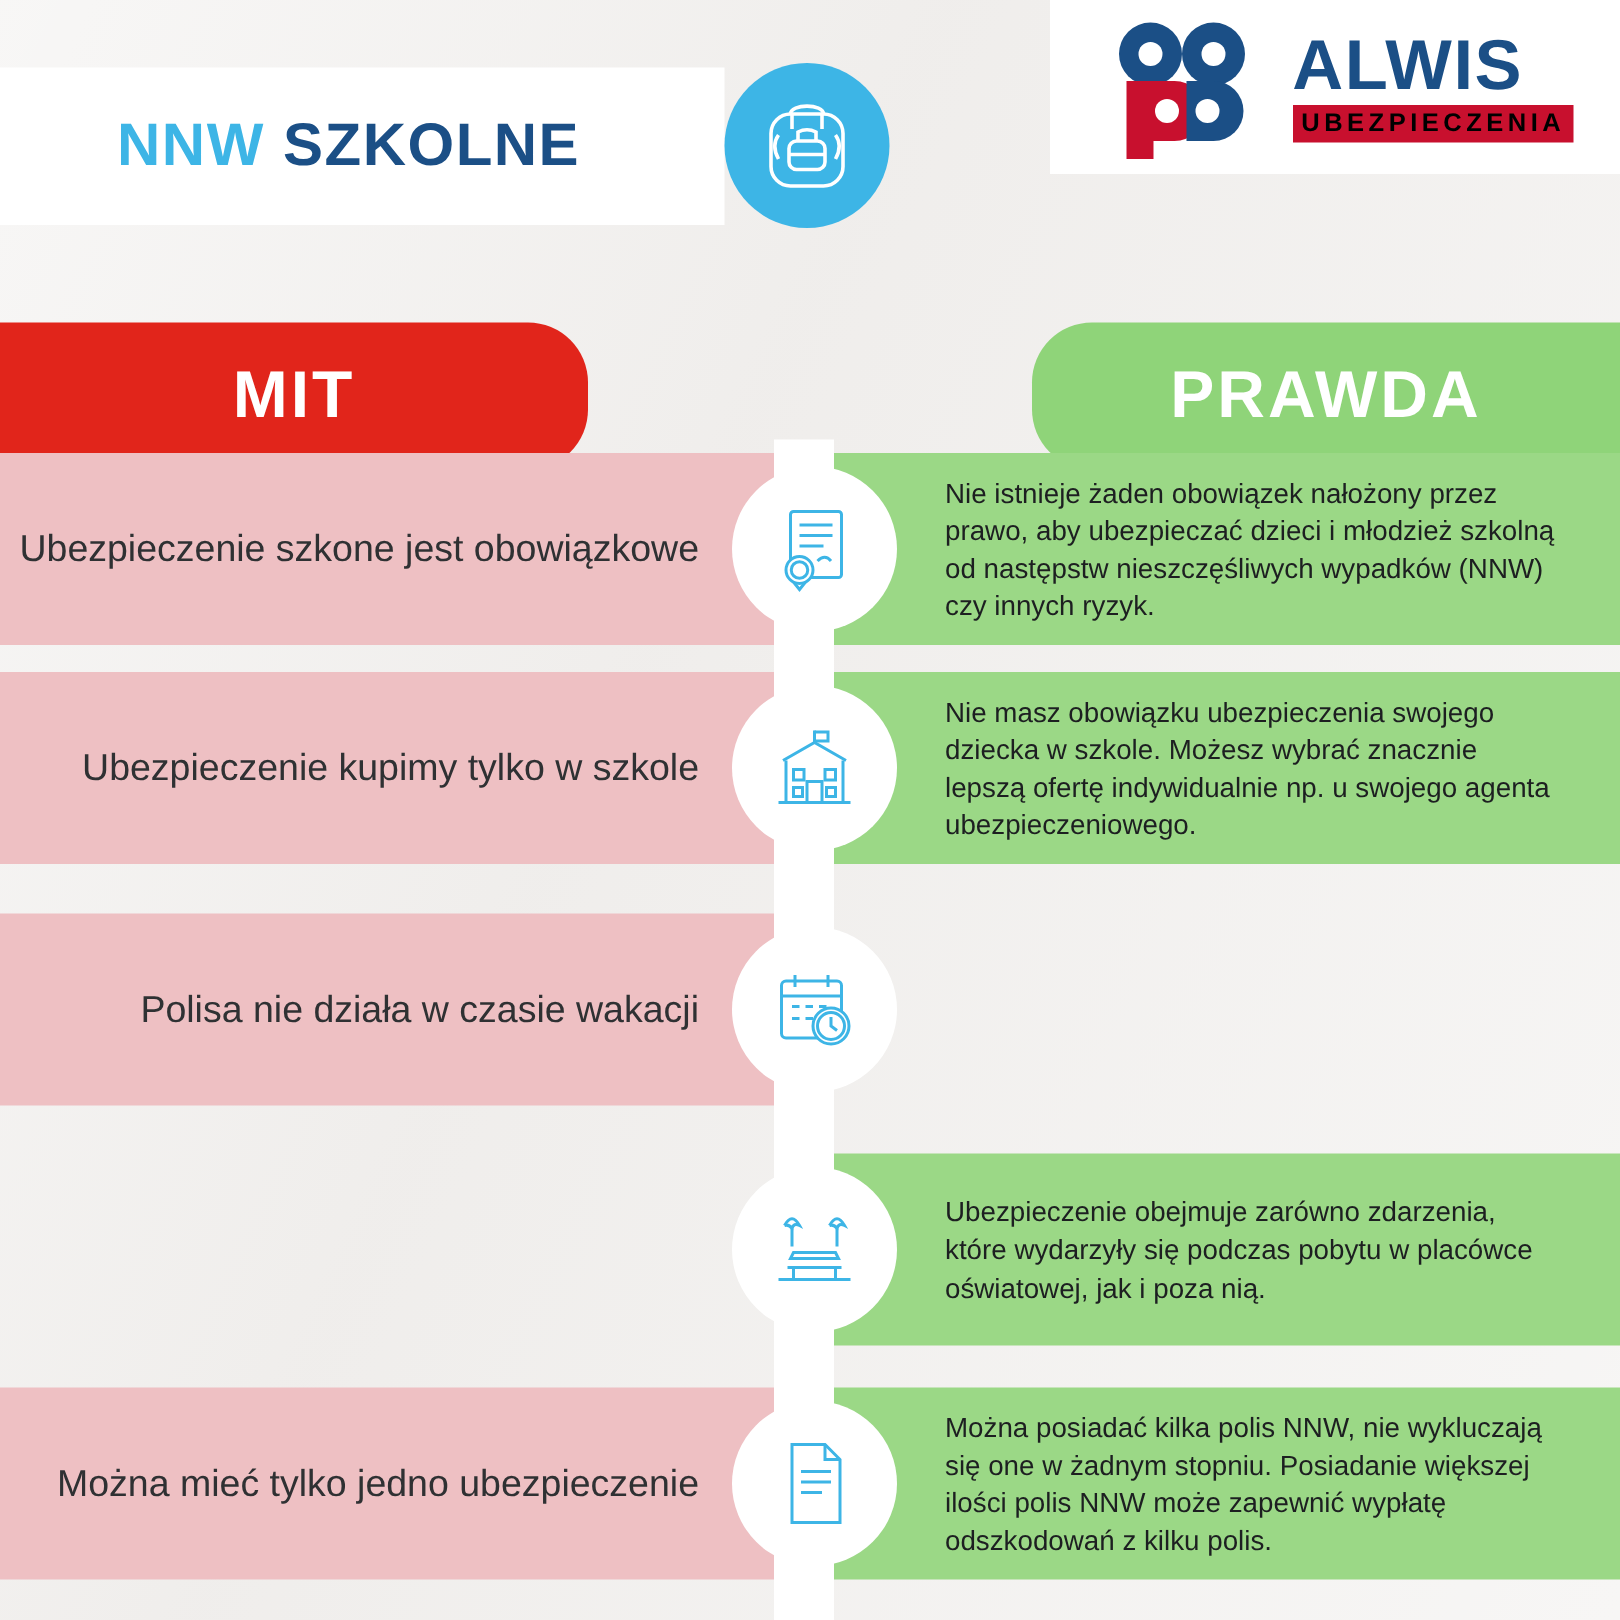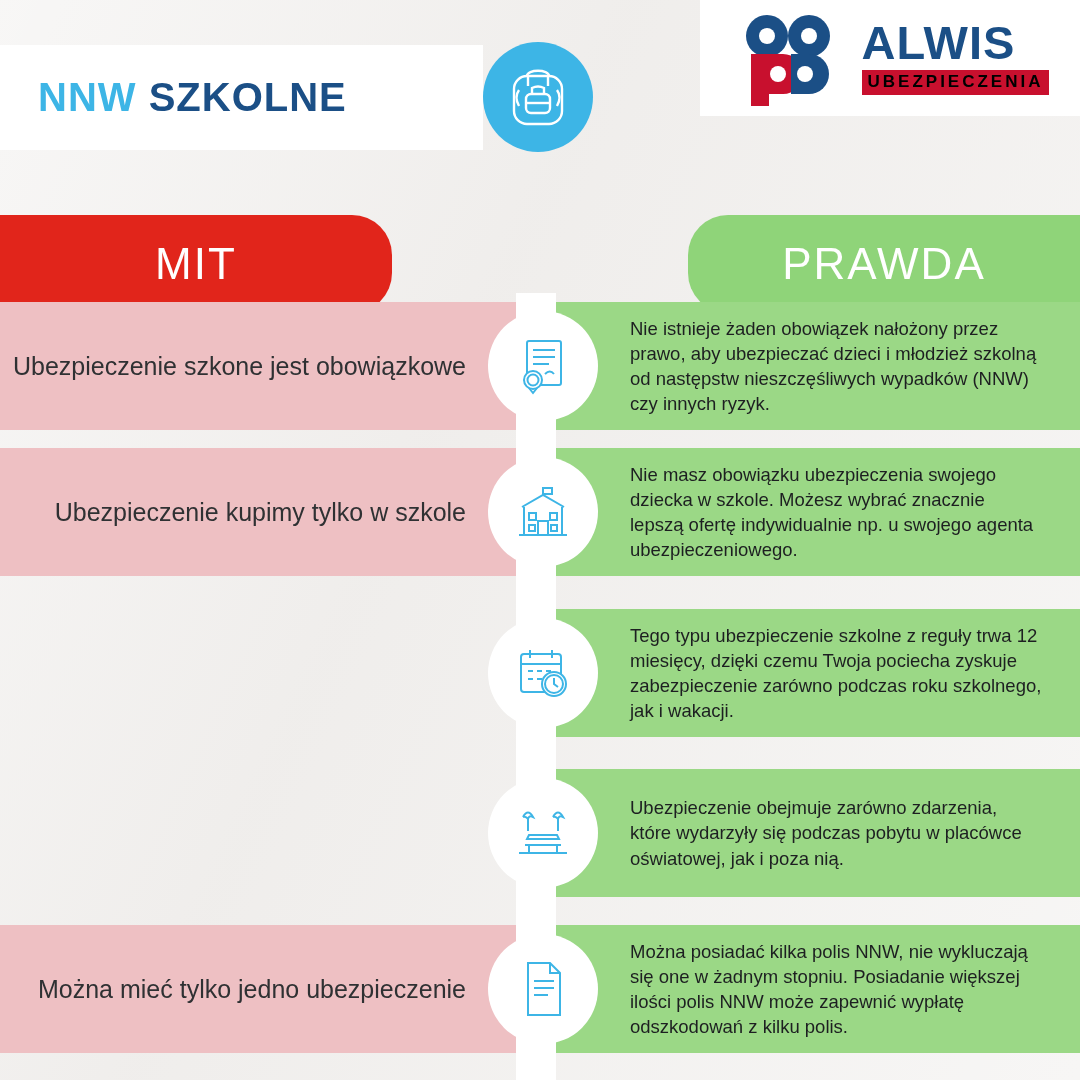--- a/index.html
+++ b/index.html
@@ -14,21 +14,21 @@
     width: 1080px; height: 1080px;
     background:
       linear-gradient(115deg, rgba(255,255,255,0.55) 0%, rgba(242,240,238,0.2) 40%, rgba(255,255,255,0.5) 100%),
       #efedeb;
   }
   
   .header-band {
     position: absolute; left: 0; top: 45px;
     width: 483px; height: 105px;
     background: #ffffff;
-    display: flex; align-items: center;
+    display: flex; align-items: center; padding-left: 40px;
   }
   .header-title {
     font-size: 40px; font-weight: bold; letter-spacing: 1px;
     padding-left: 38px; white-space: nowrap;
   }
   .header-title .t1 { color: #3db5e6; }
   .header-title .t2 { color: #1b4f86; }
 
   .badge-circle {
     position: absolute; left: 483px; top: 42px;
@@ -54,21 +54,21 @@
     margin-top: 5px;
     background: #c8102e; color: #000000;
     font-size: 17px; font-weight: bold; letter-spacing: 3px;
     text-align: center; padding: 2px 6px 3px;
   }
 
   
   .col-head {
     position: absolute; top: 215px; height: 98px;
     display: flex; align-items: center; justify-content: center;
-    color: #ffffff; font-size: 44px; font-weight: normal; letter-spacing: 2px;
+    color: #ffffff; font-size: 44px; font-weight: bold; letter-spacing: 2px;
   }
   .col-head.mit {
     left: 0; width: 392px;
     background: #e1251b;
     border-radius: 0 40px 40px 0;
   }
   .col-head.prawda {
     left: 688px; width: 392px;
     background: #8fd479;
     border-radius: 40px 0 0 40px;
@@ -209,22 +209,22 @@
           <rect x="36" y="30" width="7" height="7"></rect>
           <rect x="15" y="42" width="6" height="6"></rect>
           <rect x="37" y="42" width="6" height="6"></rect>
           <path d="M5 52 h48"></path>
         </svg>
       </span>
     </div>
   </div>
 
   <div class="row" style="top:609px;">
-    <div class="cell truth">
-      <div class="txt">Tego typu ubezpieczenie szkolne z reguły trwa 12 miesięcy, dzięki czemu Twoja pociecha zyskuje zabezpieczenie zarówno podczas roku szkolnego, jak i wakacji.</div>
+    <div class="cell myth">
+      <div class="txt">Polisa nie działa w czasie wakacji</div>
     </div>
     <div class="icon-bubble">
       <span>
         <svg width="58" height="58" viewBox="0 0 58 58" fill="none" stroke="#3db5e6" stroke-width="2">
           <rect x="7" y="10" width="40" height="38" rx="3"></rect>
           <path d="M7 20 h40"></path>
           <path d="M16 6 v8 M38 6 v8"></path>
           <path d="M14 27 h5 M23 27 h5 M32 27 h5 M14 35 h5 M23 35 h5"></path>
           <circle cx="40" cy="40" r="12" fill="#ffffff"></circle>
           <circle cx="40" cy="40" r="9"></circle>

